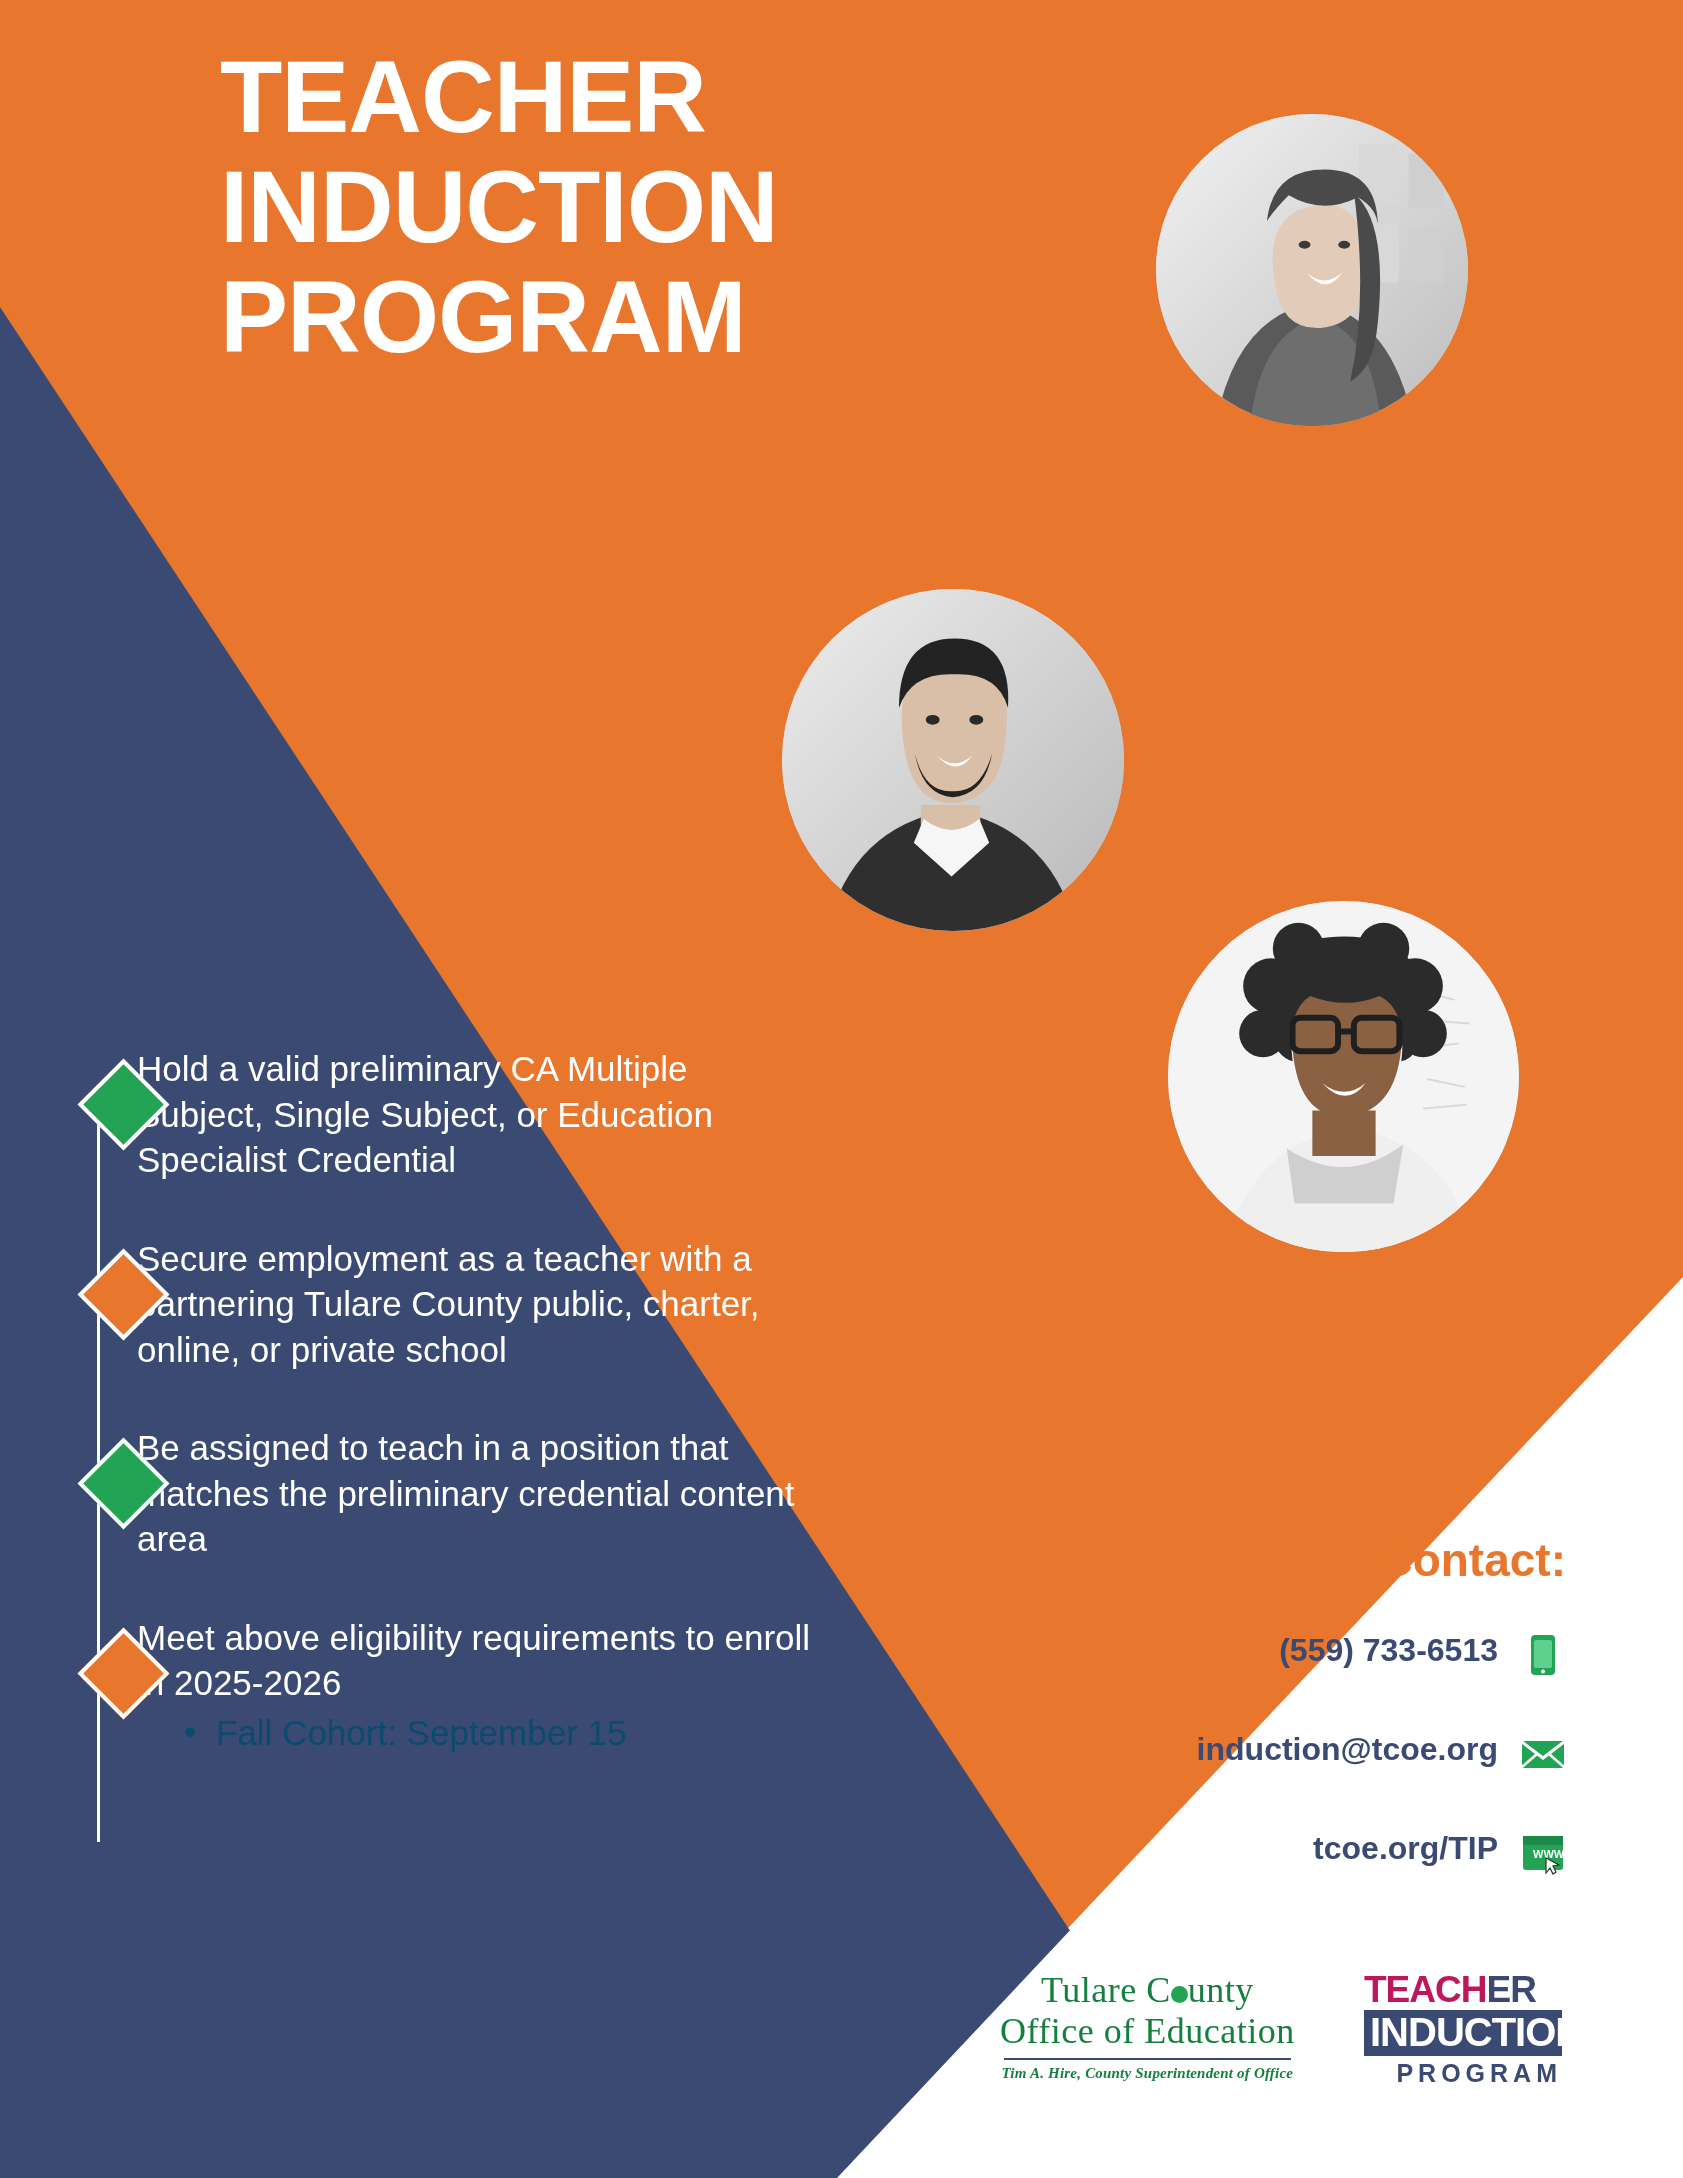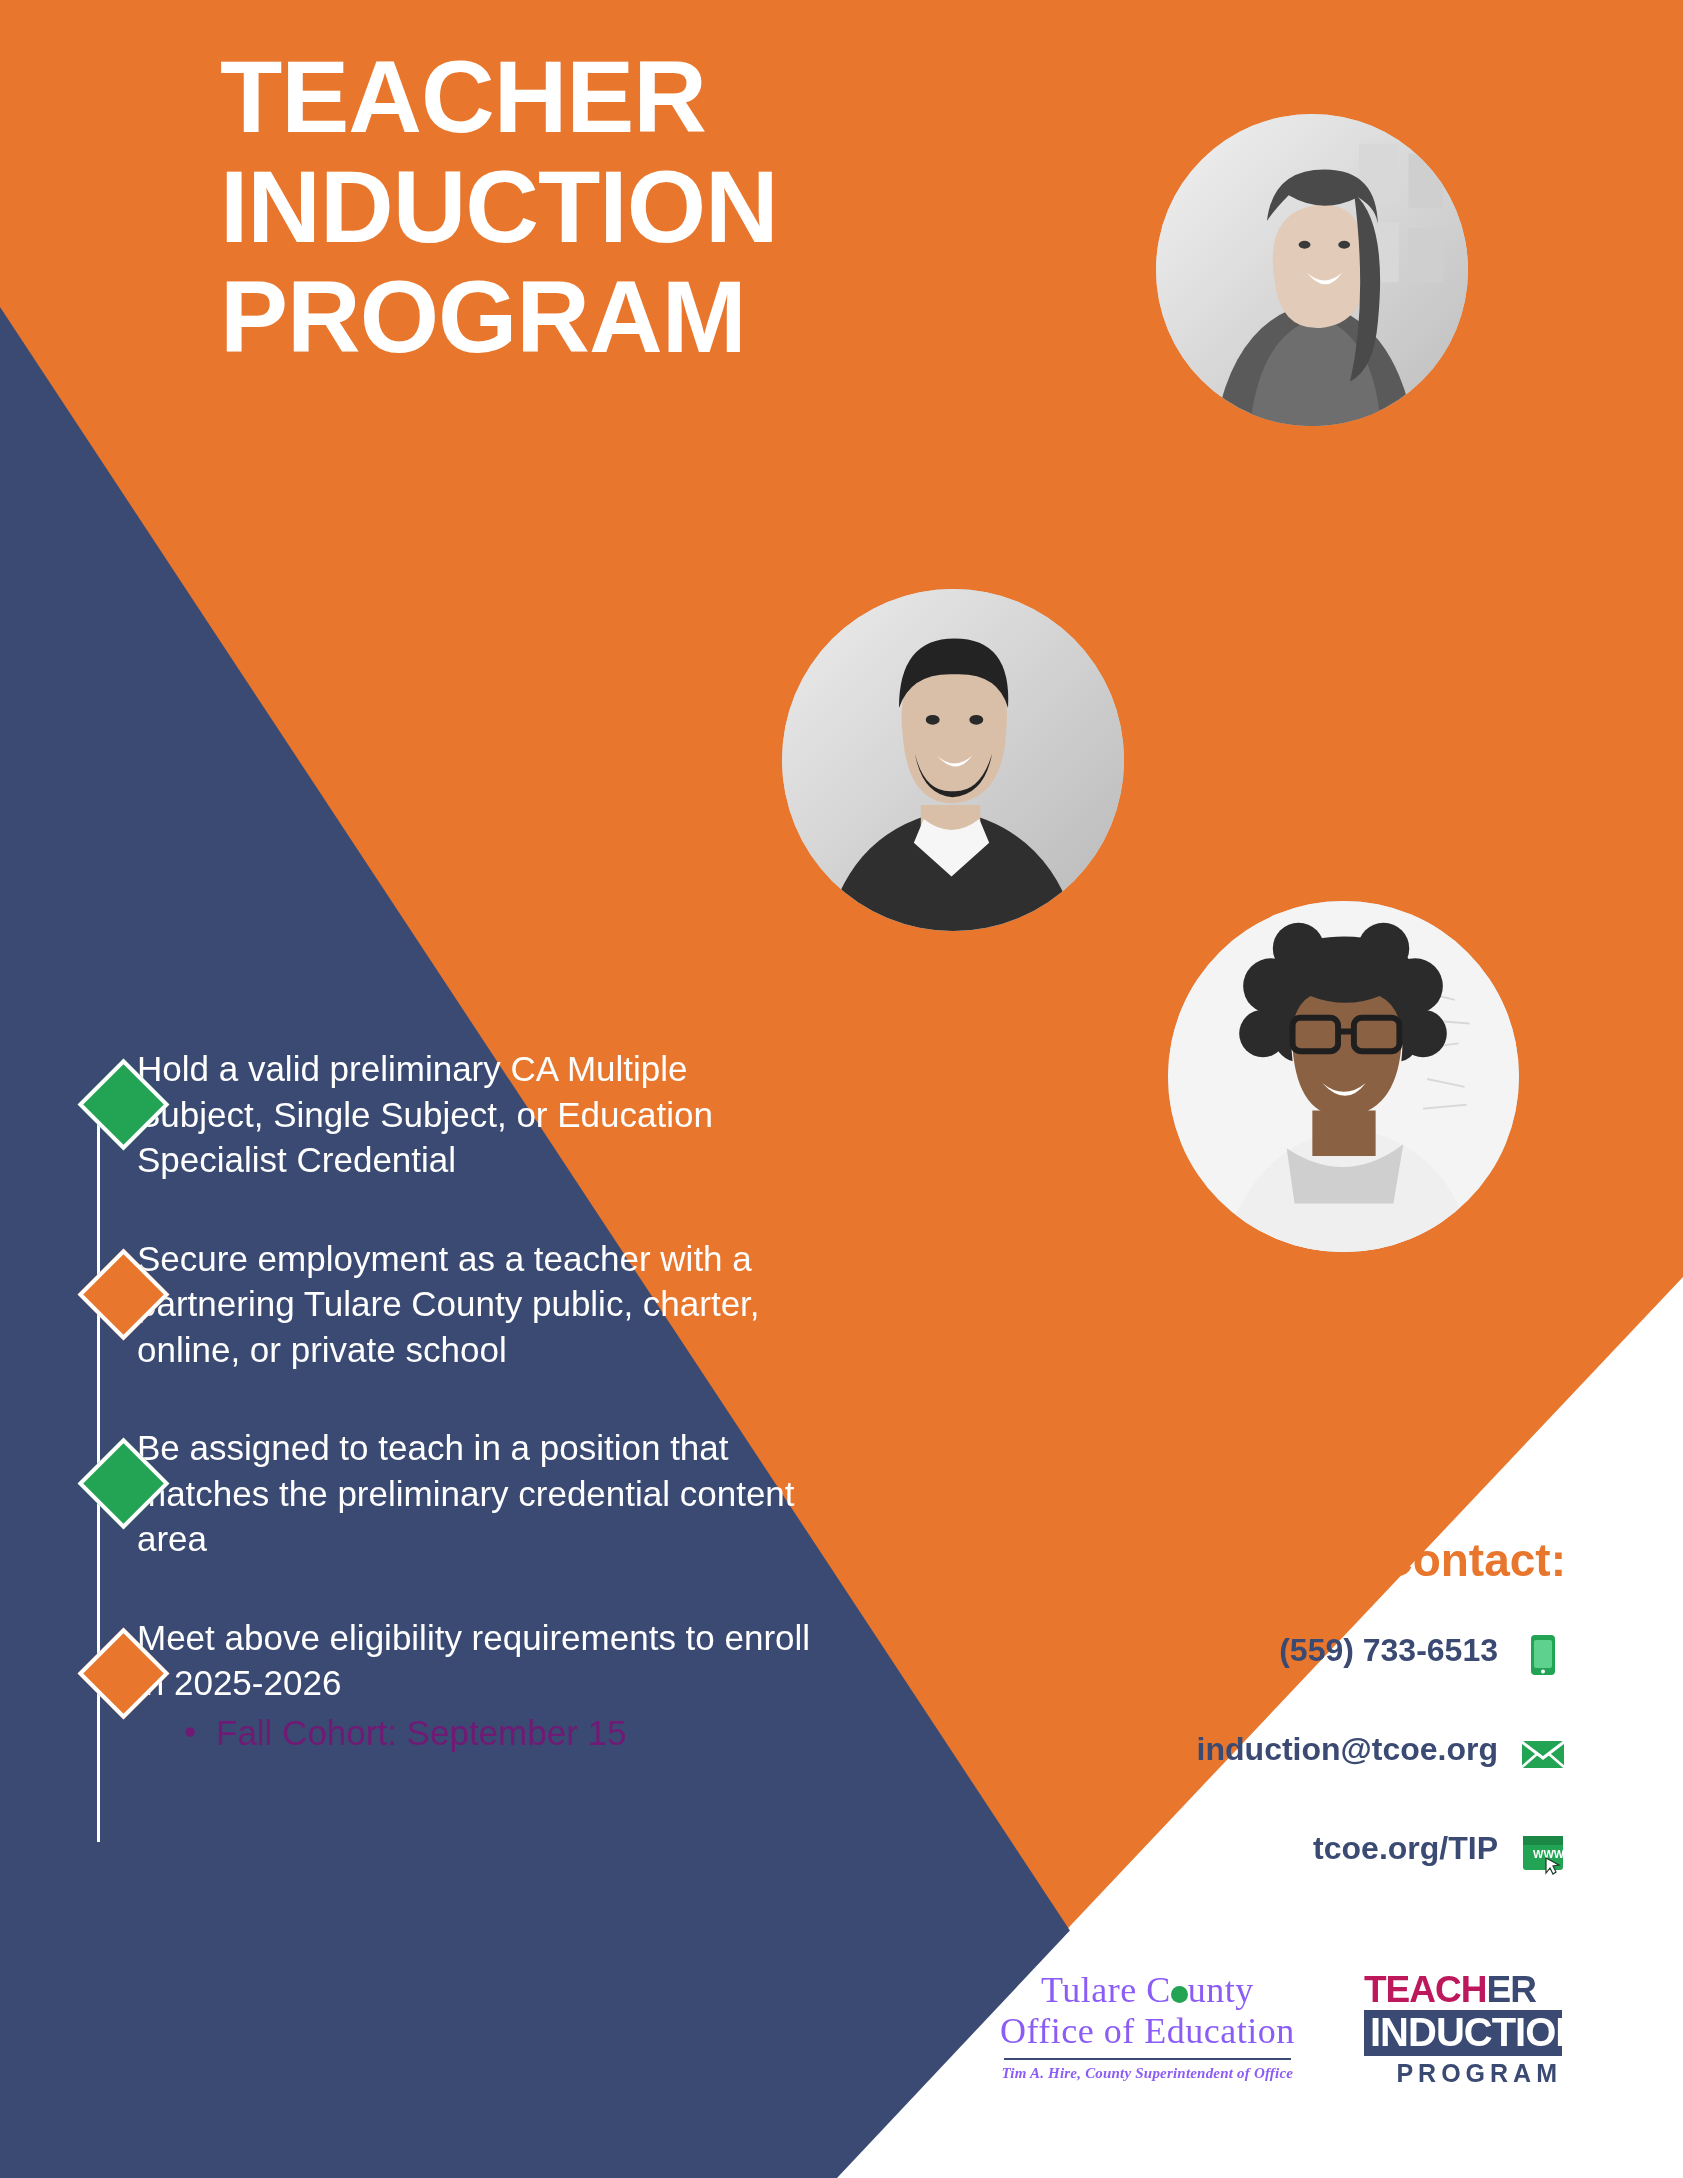--- a/index.html
+++ b/index.html
@@ -110,21 +110,21 @@
   .req-text {
     margin-left: 97px;
     color: #ffffff;
     font-size: 35px;
     line-height: 1.30;
     padding-top: 2px;
     max-width: 683px;
   }
   .sub-bullet {
     margin-left: 176px;
-    color: #701a75;
+    color: #0c4a6e;
     font-size: 35px;
     line-height: 1.3;
     margin-top: 4px;
     position: relative;
   }
   .sub-bullet::before {
     content: "\2022";
     position: absolute;
     left: -32px;
     top: -1px;
@@ -166,21 +166,21 @@
   .contact-email { right: 117px; top: 1731px; }
   .contact-web   { right: 117px; top: 1830px; }
   .contact-icon { width: 46px; height: 46px; flex: 0 0 46px; }
 
   
   .tcoe-logo {
     position: absolute;
     left: 1000px;
     top: 1970px;
     text-align: center;
-    color: #8b5cf6;
+    color: #15803d;
   }
   .tcoe-line1 {
     font-family: "Liberation Serif", serif;
     font-size: 36px;
     letter-spacing: 0.5px;
     line-height: 1.14;
   }
   .tcoe-line2 {
     font-family: "Liberation Serif", serif;
     font-size: 36px;

